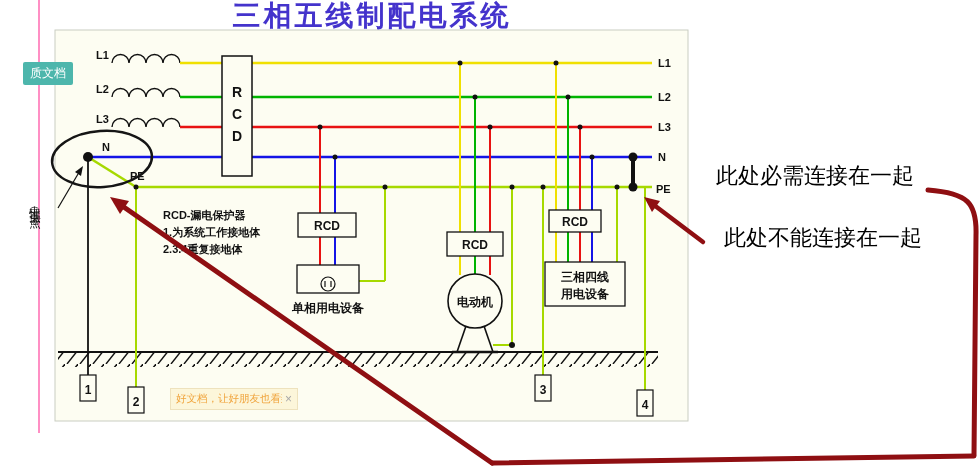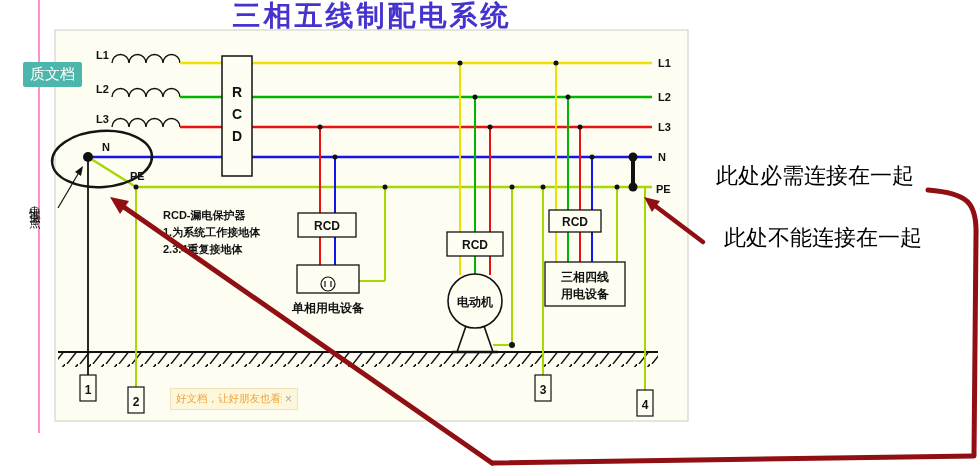--- a/index.html
+++ b/index.html
@@ -8,21 +8,21 @@
   .stage svg{position:absolute;left:0;top:0;}
   svg text{font-family:"Liberation Sans",sans-serif;}
   .title-text{font-size:28px;font-weight:bold;letter-spacing:3px;}
   .wlabel{font-size:11px;font-weight:bold;}
   .note{font-size:11px;font-weight:bold;}
   .boxlabel{font-size:12px;font-weight:bold;}
   .rcdlabel{font-size:12px;font-weight:bold;}
   .gnum{font-size:12px;font-weight:bold;}
   .anno{font-size:22px;}
   .doc-tag{position:absolute;left:23px;top:62px;background:#4db6ac;color:#ffffff;
-           font-size:15px;padding:3px 7px;border-radius:2px;}
+           font-size:12px;padding:3px 7px;border-radius:2px;}
   .vlabel{position:absolute;left:27px;top:197px;writing-mode:vertical-rl;
           font-size:11.5px;color:#111;letter-spacing:2px;}
   .watermark{position:absolute;left:170px;top:388px;width:128px;height:22px;
              background:#fcf6da;border:1px solid #eee2bd;display:flex;align-items:center;
              box-sizing:border-box;padding:0 5px;}
   .watermark .wm-text{font-size:10.5px;white-space:nowrap;overflow:hidden;flex:1;}
   .watermark .wm-close{font-size:12px;color:#a8a8a8;margin-left:3px;cursor:pointer;}
 </style>
 </head>
 <body>

